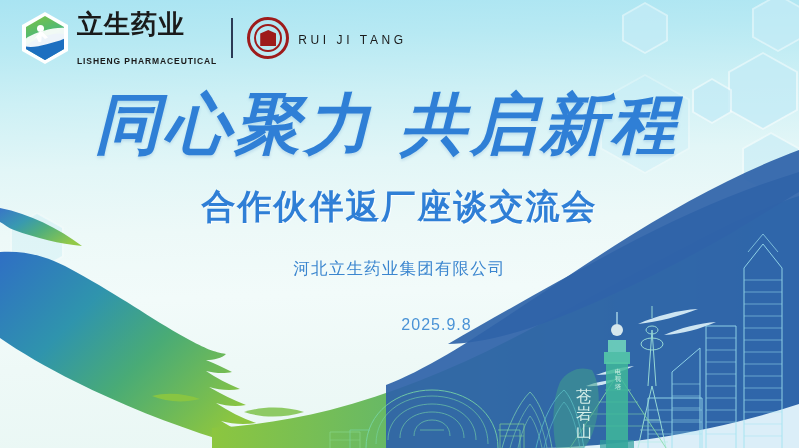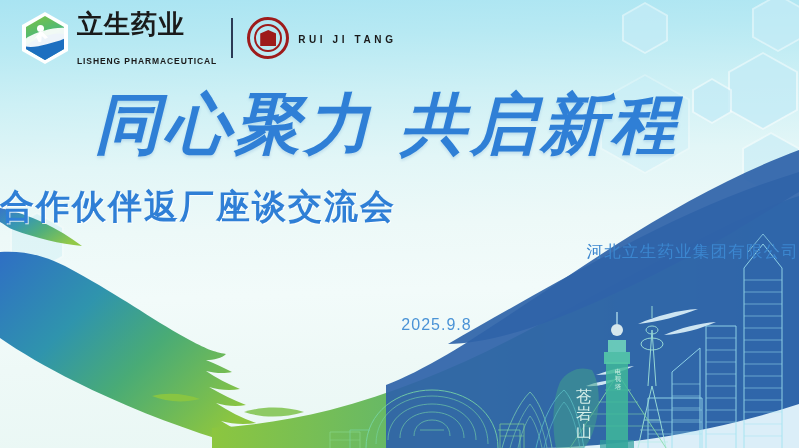--- a/index.html
+++ b/index.html
@@ -168,22 +168,22 @@
     letter-spacing: 1px;
     line-height: 1;
     position: relative;
   }
   .reg {
     font-size: 9px;
     vertical-align: super;
     font-weight: normal;
   }
   .en-name2 {
-    font-size: 10px;
-    font-weight: bold;
+    font-size: 12px;
+    font-weight: normal;
     color: #1a1a1a;
     letter-spacing: 3.6px;
     margin-top: 4px;
     line-height: 1;
   }
 
   
   .headline {
     position: absolute;
     top: 92px;
@@ -201,36 +201,36 @@
     text-shadow: 0 2px 3px rgba(40,110,190,.18);
     white-space: nowrap;
   }
   .headline .gap { display: inline-block; width: 26px; }
 
   .subtitle {
     position: absolute;
     top: 186px;
     left: 0;
     width: 799px;
-    text-align: left;
+    text-align: center;
     z-index: 25;
     font-size: 34px;
     font-weight: bold;
     color: #2f7fd6;
     letter-spacing: 2px;
     line-height: 1.2;
     text-shadow: 1px 1px 0 rgba(255,255,255,.8);
   }
 
   .orgs {
     position: absolute;
-    top: 238px;
+    top: 255px;
     left: 0;
     width: 799px;
-    text-align: right;
+    text-align: center;
     z-index: 25;
     font-size: 16.5px;
     color: #3b86cf;
     line-height: 1.65;
     letter-spacing: 1.2px;
   }
   .eventdate {
     position: absolute;
     top: 316px;
     left: 0;

